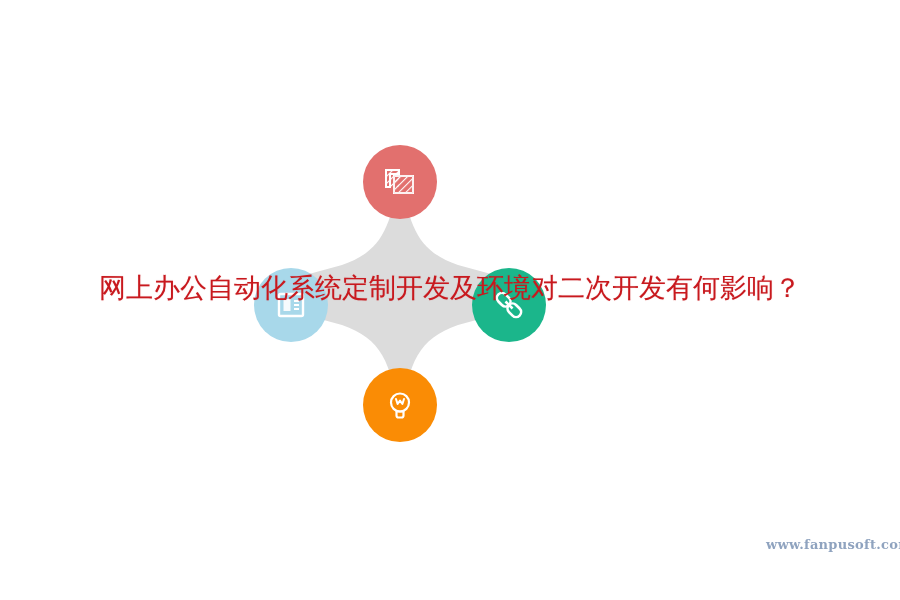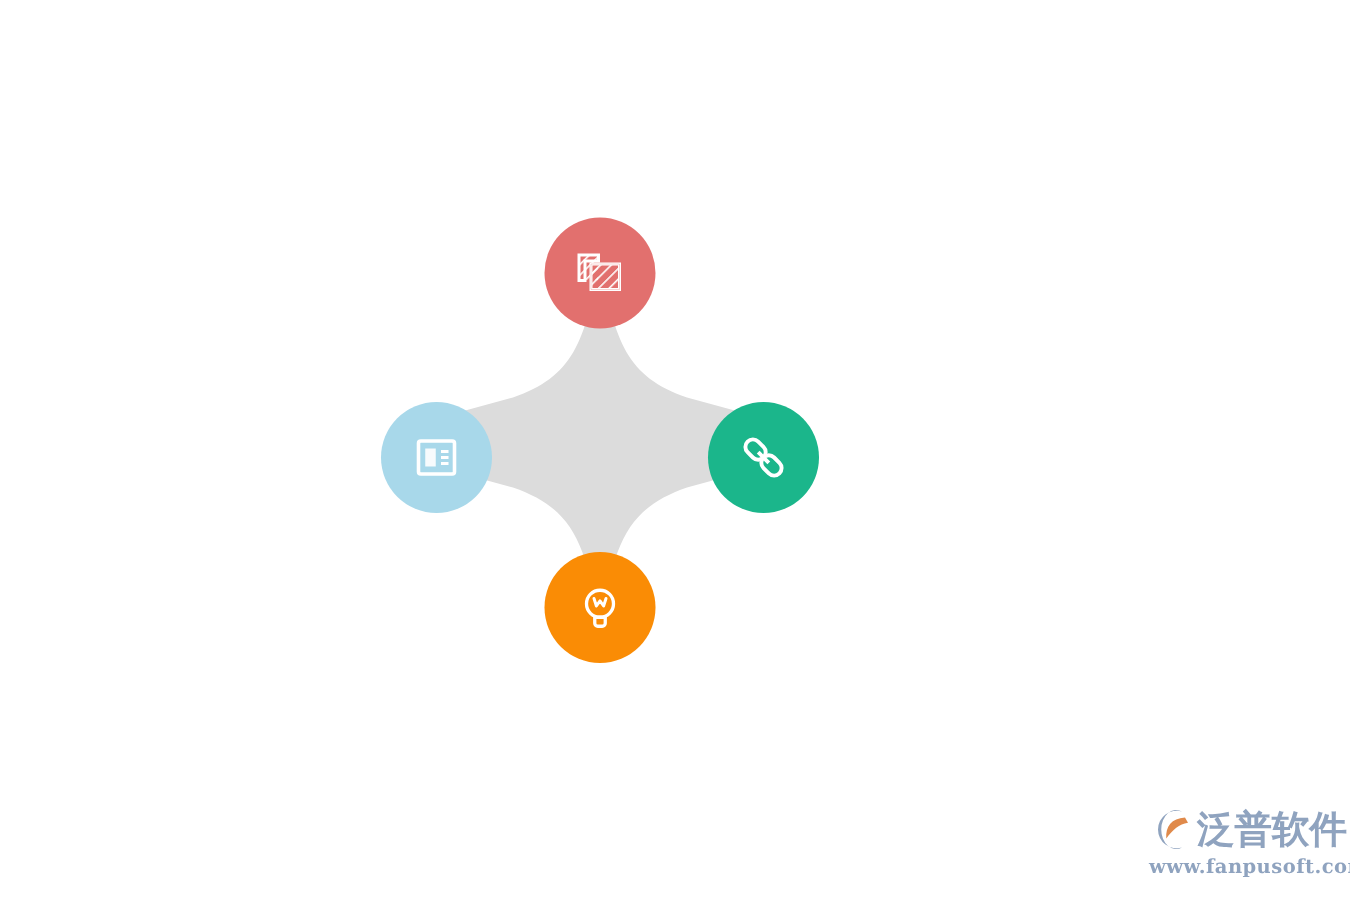--- a/index.html
+++ b/index.html
@@ -181,27 +181,19 @@
         <svg width="34" height="34" viewBox="0 0 34 34">
           <circle cx="17" cy="14.5" r="9" fill="none" stroke="#ffffff" stroke-width="2.2"></circle>
           <path d="M13 11 l1.6 5 2.4 -3.4 2.4 3.4 1.6 -5" fill="none" stroke="#ffffff" stroke-width="2" stroke-linejoin="round" stroke-linecap="round"></path>
           <path d="M13.5 23.5 h7 v4 a2 2 0 0 1 -2 2 h-3 a2 2 0 0 1 -2 -2 z" fill="none" stroke="#ffffff" stroke-width="2.2"></path>
         </svg>
       </span>
     </div>
 
   </div>
 
+  <div class="headline">网上办公自动化系统定制开发及环境对二次开发有何影响？</div>
 
   <div class="logo">
-    <div class="logo-row">
-      <span class="logo-mark">
-        <svg width="30" height="30" viewBox="0 0 30 30">
-          <path d="M22 3 A12.5 12.5 0 1 0 22 27 A10 13 0 1 1 22 3 Z" fill="#8FA3BF"></path>
-          <path d="M24 7 C15 7.5 11 13 11.5 21 C16 15 20 11.5 26 10.5 Z" fill="#E08A4B"></path>
-        </svg>
-      </span>
-      <span class="logo-name">泛普软件</span>
-    </div>
     <div class="logo-url">www.fanpusoft.com</div>
   </div>
 
 </div>
 
 </body></html>

